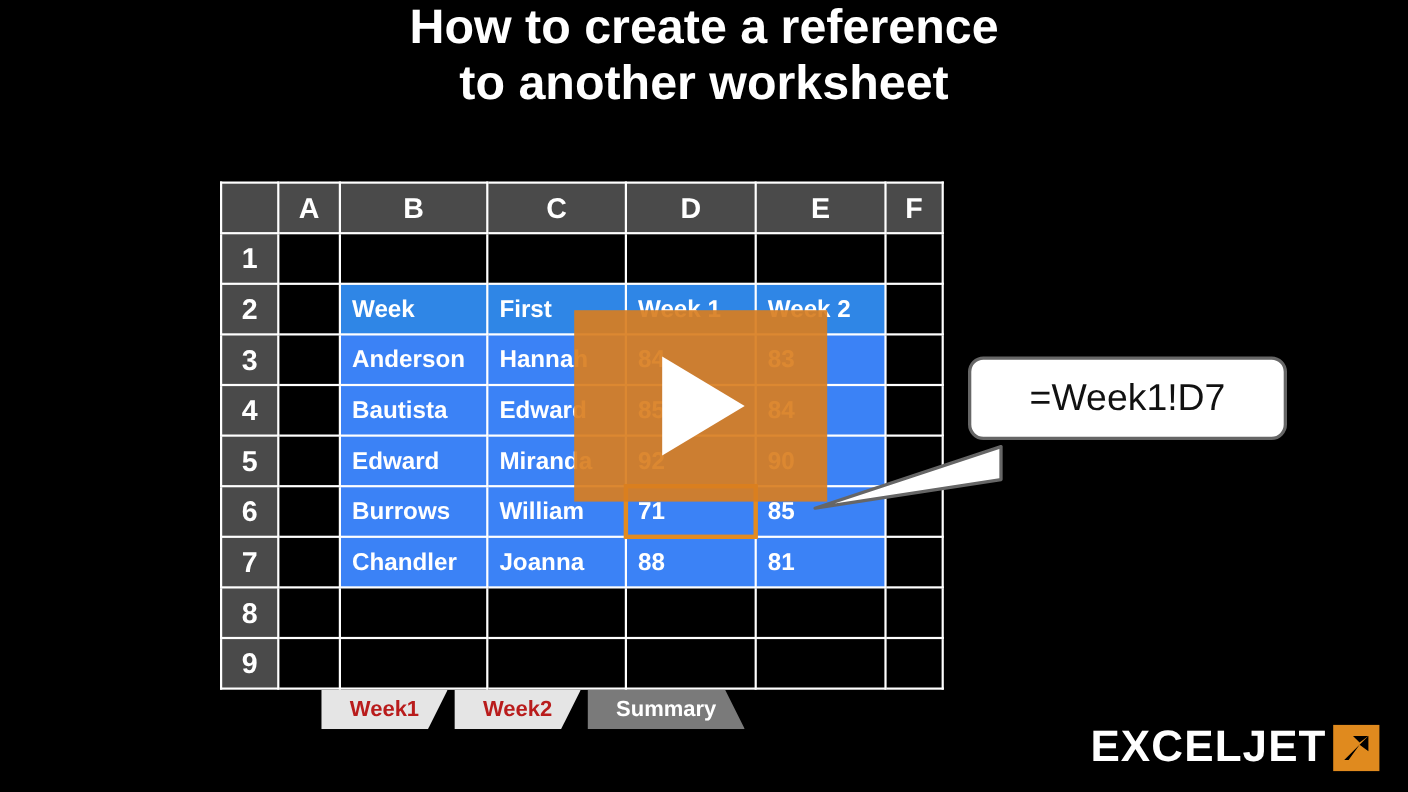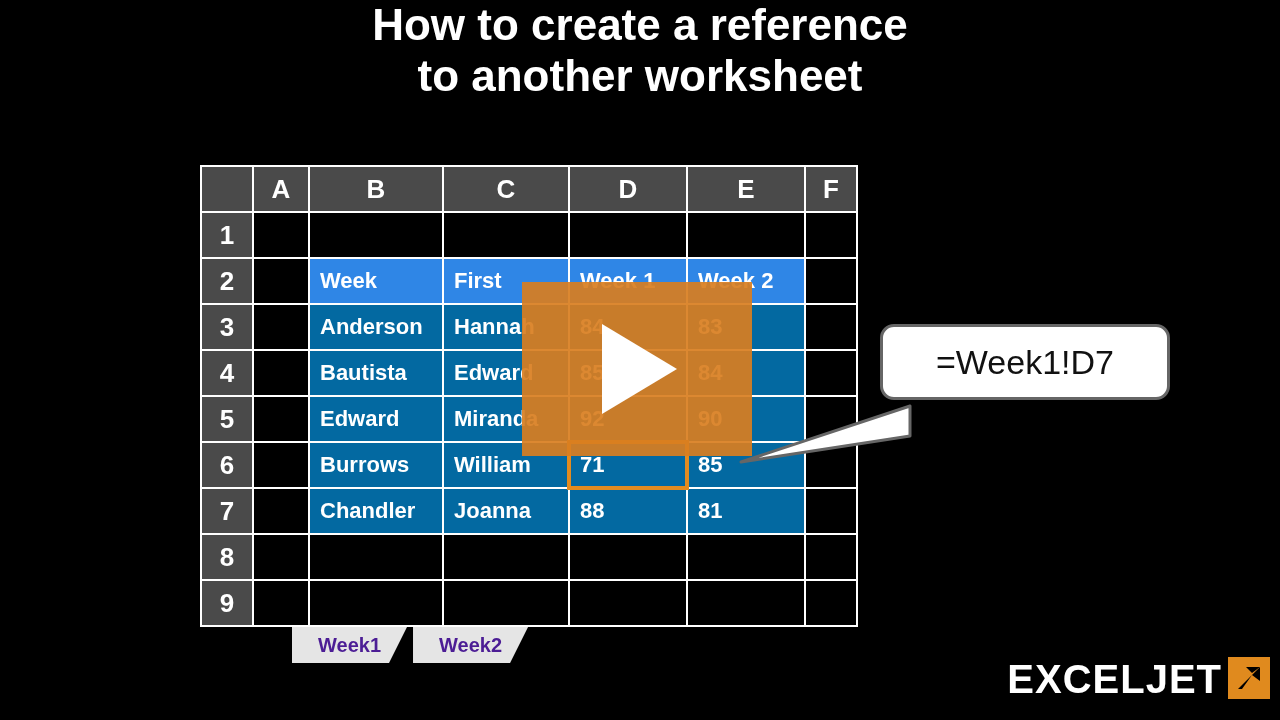--- a/index.html
+++ b/index.html
@@ -44,21 +44,21 @@
   table.grid th.corner { background: #4a4a4a; }
   .col-A { width: 56px; }
   .col-B { width: 134px; }
   .col-C { width: 126px; }
   .col-D { width: 118px; }
   .col-E { width: 118px; }
   .col-F { width: 52px; }
   .rowhdr { width: 52px; text-align:center; }
   td.empty { background: #000; }
   td.hl { background: #2f86e6; color: #fff; }
-  td.data { background: #0369a1; }
+  td.data { background: #3b82f6; }
   td.num { text-align: center; }
   td.dim { color: #8a8a8a; }
   td.selected { outline: 4px solid #e38b1f; outline-offset: -2px; text-align:center; }
 
   .tabs {
     display: flex;
     margin-top: 0;
     margin-left: 92px;
   }
   .tab {
@@ -66,21 +66,21 @@
     padding: 0 26px;
     font-size: 20px;
     font-weight: 600;
     display: flex;
     align-items: center;
     position: relative;
     margin-right: 6px;
   }
   .tab.inactive {
     background: #e5e5e5;
-    color: #4c1d95;
+    color: #b91c1c;
     clip-path: polygon(0 0, 100% 0, calc(100% - 18px) 100%, 0 100%);
   }
   .tab.active {
     background: #7a7a7a;
     color: #fff;
     clip-path: polygon(0 0, calc(100% - 18px) 0, 100% 100%, 0 100%);
   }
 
   .callout {
     position: absolute;
@@ -114,23 +114,24 @@
     height: 174px;
     background: rgba(217,126,32,0.92);
     display: flex;
     align-items: center;
     justify-content: center;
   }
   .play svg { display:block; }
 
   .brand {
     position: absolute;
-    right: 10px;
+    right: 26px;
     bottom: 18px;
     display: flex;
+    align-items: center;
     gap: 6px;
   }
   .brand-text {
     color: #fff;
     font-weight: 800;
     font-size: 40px;
     letter-spacing: 1px;
   }
   .brand-icon {
     width: 42px;
@@ -241,20 +242,21 @@
           <td class="empty"></td>
           <td class="empty"></td>
           <td class="empty"></td>
     </tr>
   </tbody>
     </table>
 
   <div class="tabs">
     <div class="tab inactive">Week1</div>
     <div class="tab inactive">Week2</div>
+    <div class="tab active">Summary</div>
   </div>
 </div>
 
 <svg class="callout-tail" viewBox="0 0 180 80">
   <polygon points="175,6 175,36 6,62" fill="#fff" stroke="#666" stroke-width="3" stroke-linejoin="round"></polygon>
 </svg>
 
 <div class="callout">
   <span>=Week1!D7</span>
 </div>

